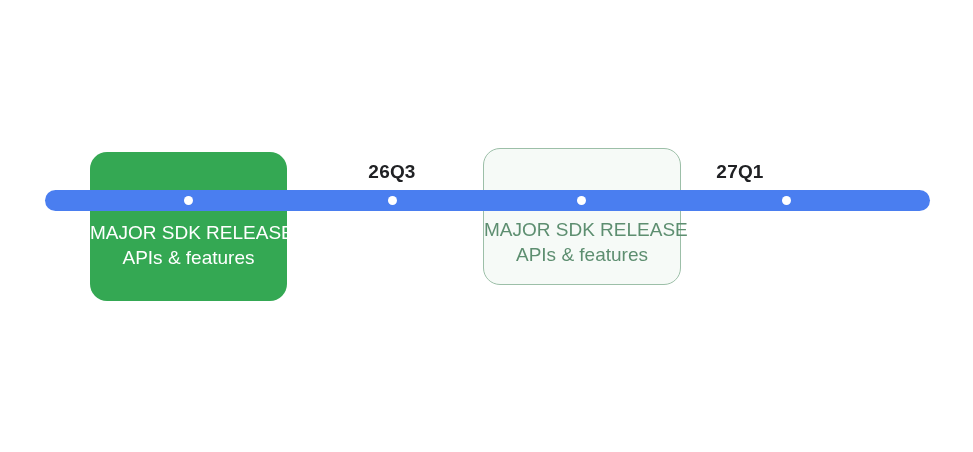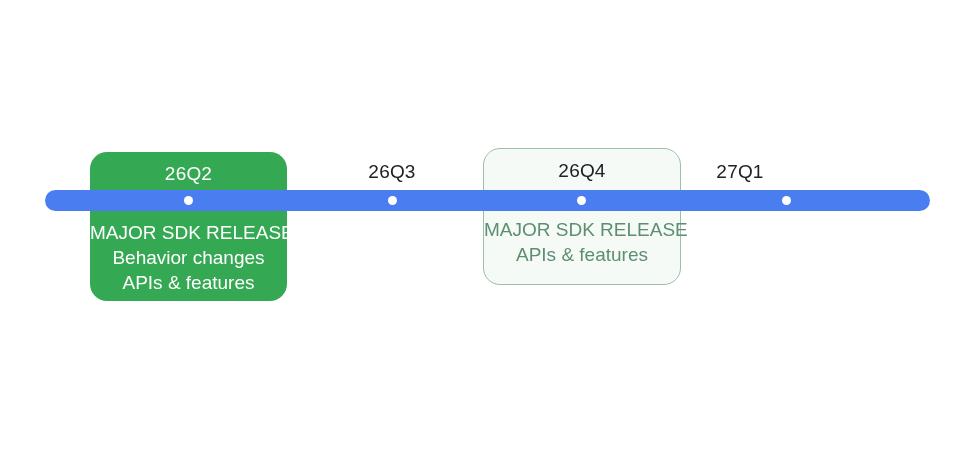--- a/index.html
+++ b/index.html
@@ -110,44 +110,41 @@
     line-height: 25px;
     white-space: nowrap;
   }
 
   
   .bare-label {
     position: absolute;
     top: 161px;
     text-align: center;
     font-size: 19px;
-    font-weight: 400;
+    font-weight: 700;
     letter-spacing: 0.2px;
     color: #202124;
     white-space: nowrap;
     transform: translateX(-50%);
     z-index: 3;
   }
 </style>
 </head>
 <body>
 
 <div id="timeline-diagram">
 
   <div class="quarter-card filled" style="left:90px; top:152px; width:197px; height:149px;">
-    <div class="card-title">26Q2</div>
     <div class="card-body">
       <span class="card-line">MAJOR SDK RELEASE</span>
-      <span class="card-line">Behavior changes</span>
       <span class="card-line">APIs &amp; features</span>
     </div>
   </div>
 
   <div class="quarter-card outlined" style="left:483px; top:148px; width:198px; height:137px;">
-    <div class="card-title">26Q4</div>
     <div class="card-body">
       <span class="card-line">MAJOR SDK RELEASE</span>
       <span class="card-line">APIs &amp; features</span>
     </div>
   </div>
 
   <div class="bare-label" style="left:392px;">26Q3</div>
 
   <div class="bare-label" style="left:740px;">27Q1</div>
 

